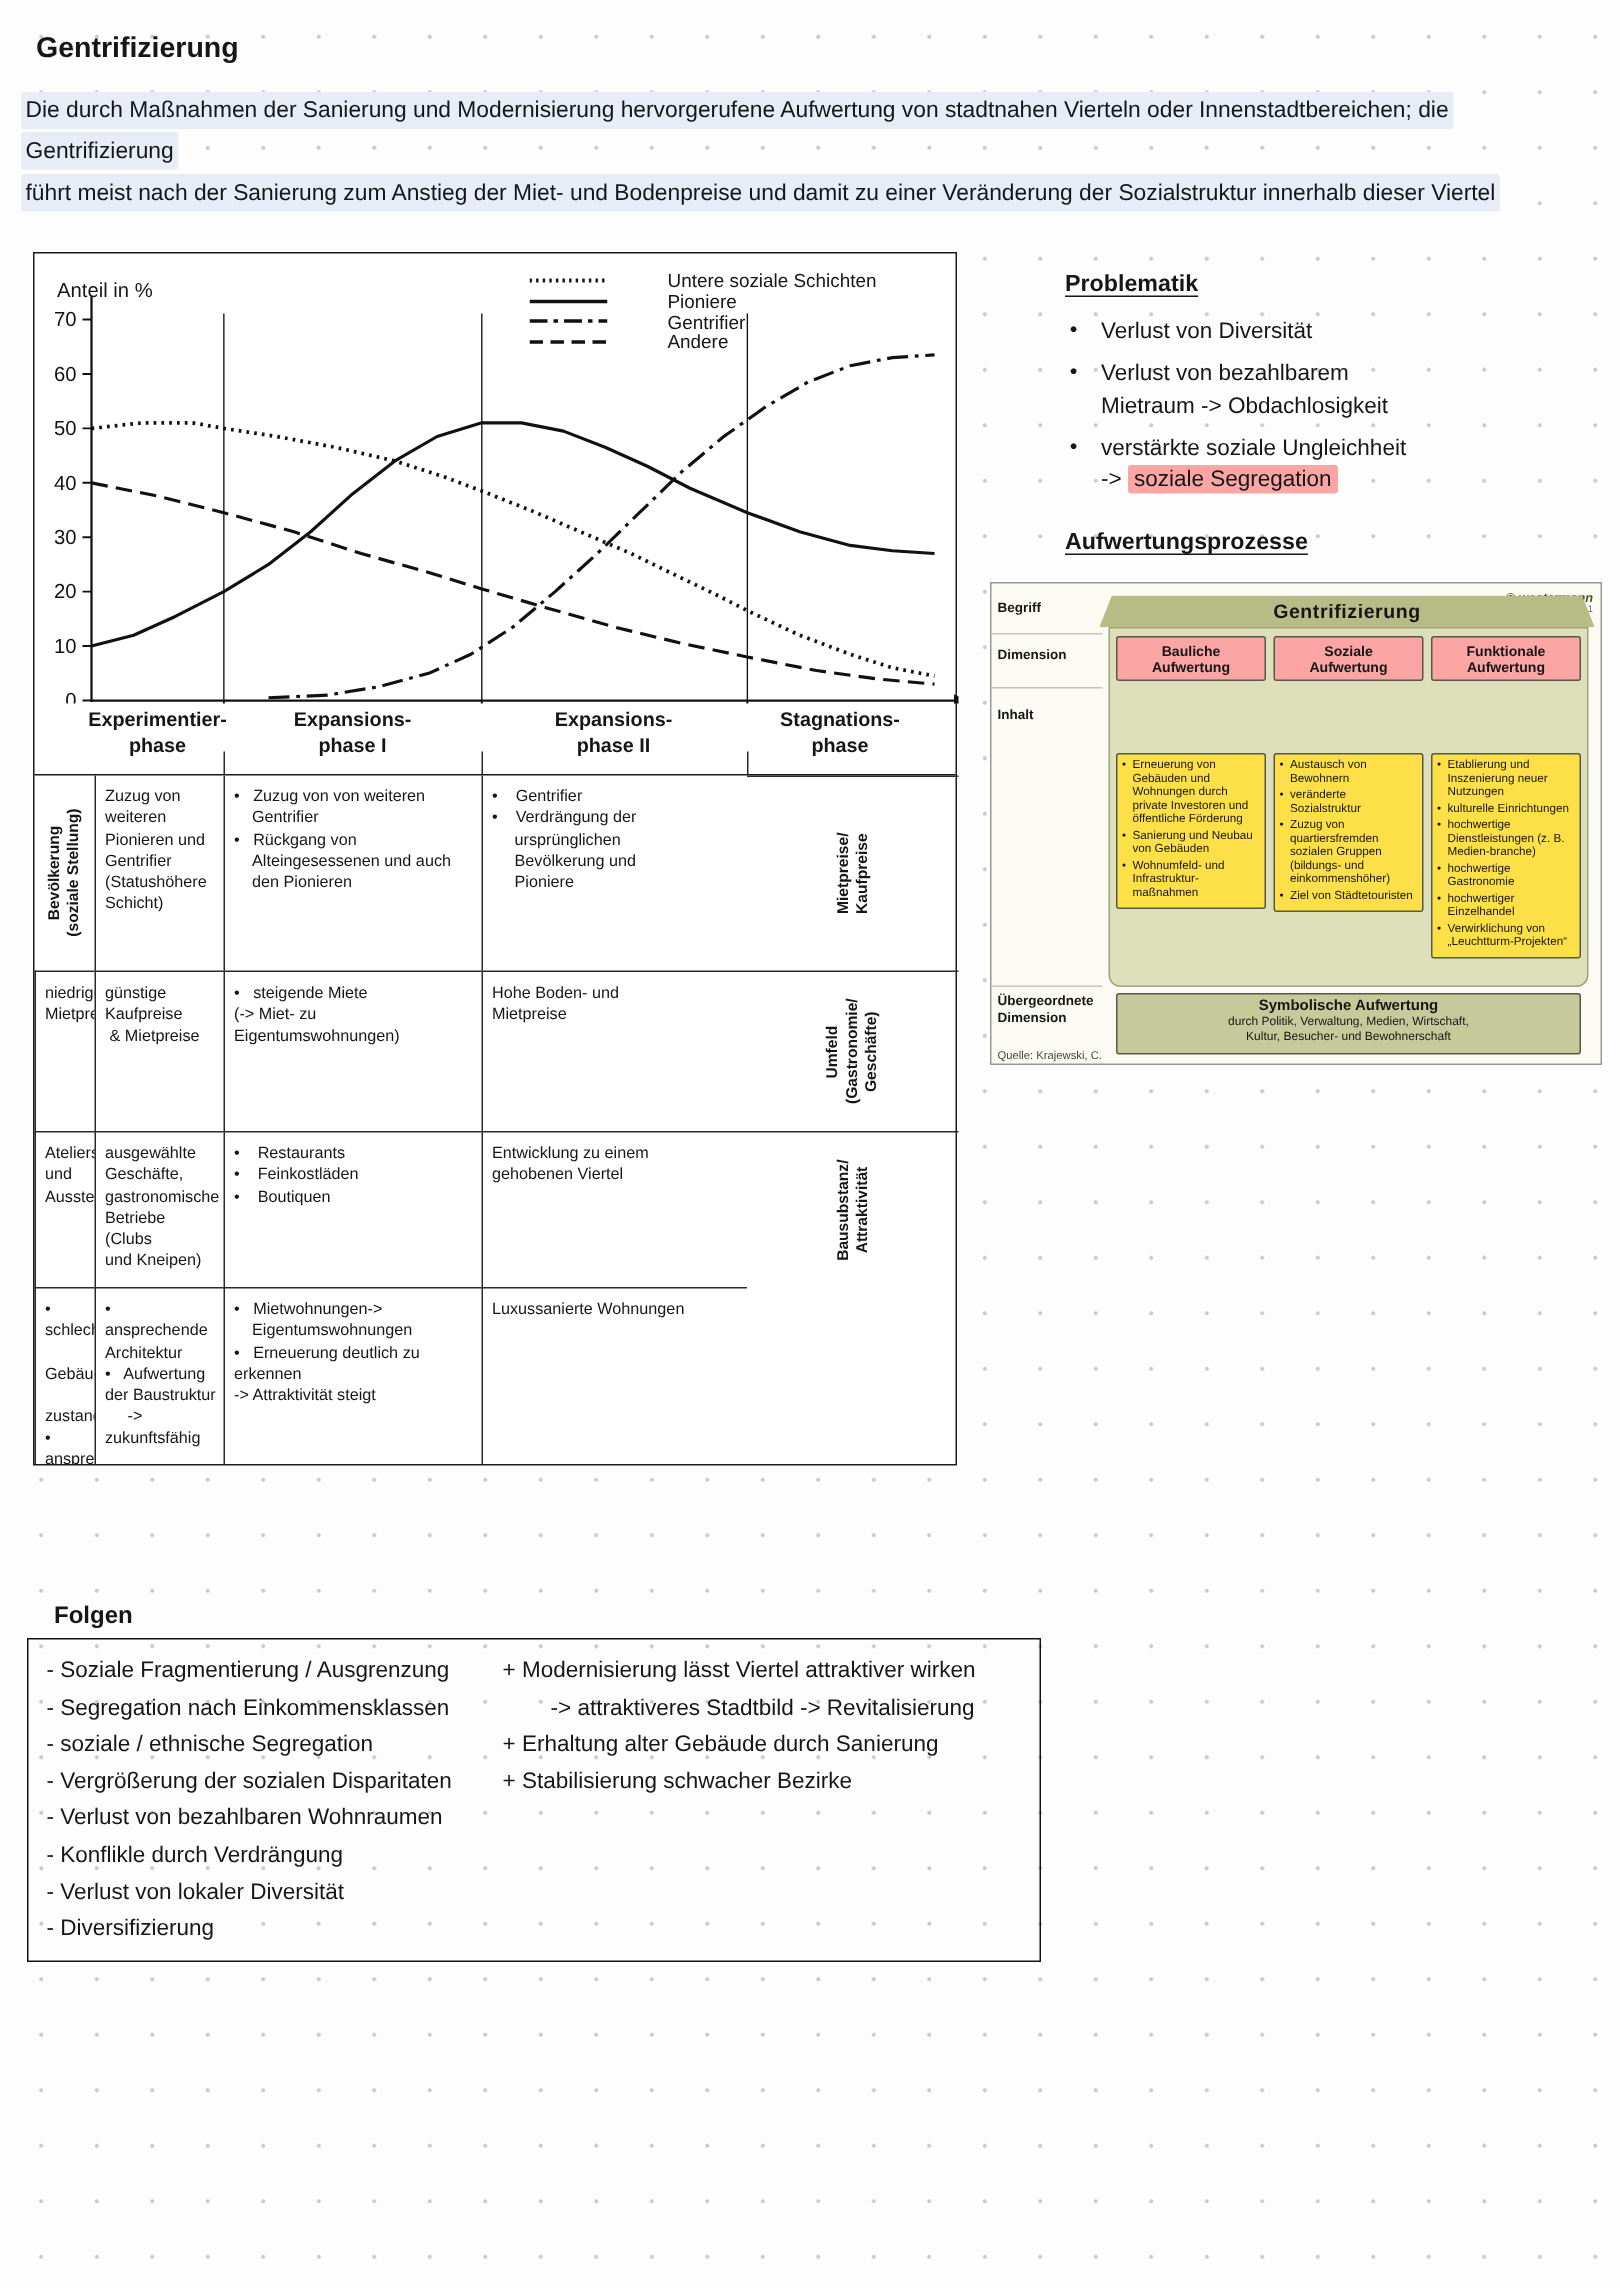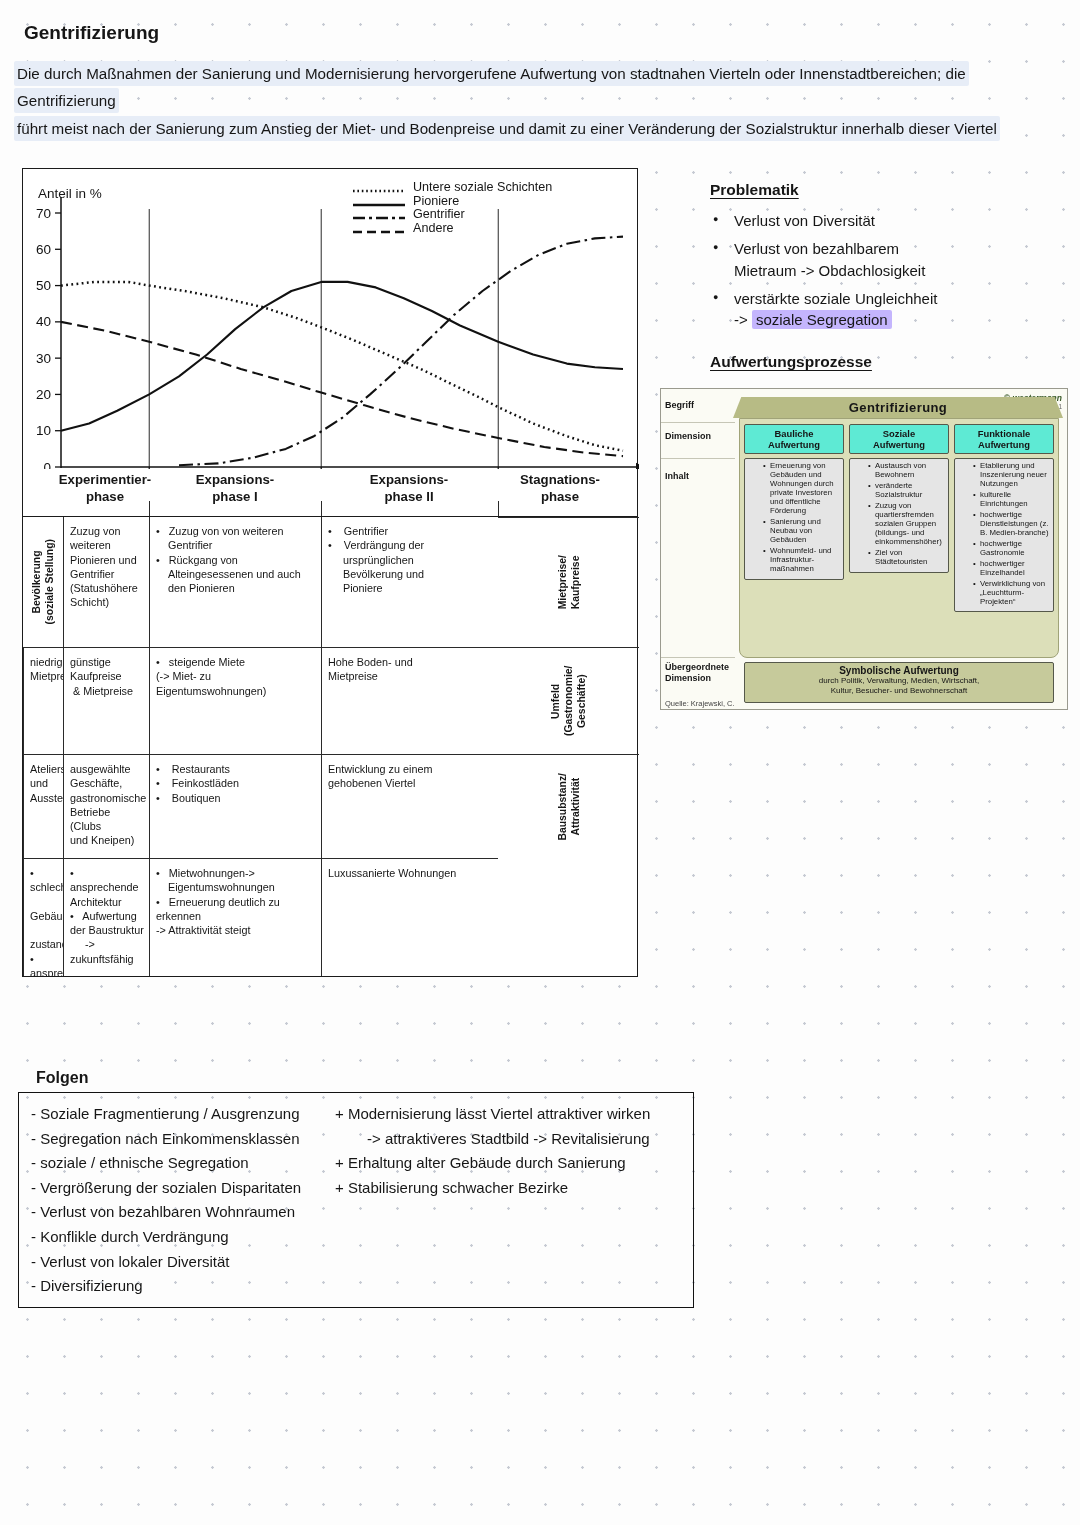--- a/index.html
+++ b/index.html
@@ -23,21 +23,21 @@
     box-decoration-break:clone; -webkit-box-decoration-break:clone;
     white-space:pre-line;
   }
 
   
   .panel { left:22px; top:168px; width:616px; border:1.6px solid #1b1b1b; background:#fff; }
   #chart-wrap { position:relative; width:100%; height:300px; }
   #chart-svg { position:absolute; left:0; top:0; }
   .ylabel { left:15px; top:17px; font-size:13.5px; }
   .legend { left:330px; top:11px; }
-  .legend-item { display:flex; align-items:flex-end; height:13.8px; }
+  .legend-item { display:flex; align-items:center; height:13.8px;gap:32px; }
   .legend-line { width:52px; margin-right:8px; flex:0 0 auto; }
   .legend-item span { font-size:12.6px; white-space:nowrap; }
 
   .phase-row { position:relative; height:47px; }
   .phase-label { position:absolute; top:3px; transform:translateX(-50%); text-align:center;
                  font-weight:bold; font-size:13.2px; line-height:1.25; white-space:pre-line; }
   .phase-sep { position:absolute; bottom:0; width:1px; height:15px; background:#2a2a2a; }
 
   .info-table { display:grid; grid-template-columns:40px 86px 172px 177px 141px;
                 grid-template-rows:130px 107px 104px 118px; border-top:1.3px solid #1b1b1b; }
@@ -50,44 +50,44 @@
                   font-size:10.4px; text-align:center; white-space:pre-line; line-height:1.25; }
   .cell .small { display:block; font-size:8.6px; line-height:1.25; margin-top:1px; }
 
   
   .problematik { left:710px; top:181px; width:345px; }
   .sec-heading { font-size:15.5px; font-weight:bold; text-decoration:underline; text-underline-offset:3px; }
   .problematik ul { list-style:none; margin-top:11px; }
   .problematik li { position:relative; padding-left:24px; margin-bottom:7px;
                     font-size:15px; line-height:1.42; white-space:pre-line; }
   .problematik li::before { content:"●"; position:absolute; left:3px; top:3px; font-size:9px; }
-  .hl { background:#c4b5fd; padding:1px 4px; border-radius:2px; }
+  .hl { background:#fca5a5; padding:1px 4px; border-radius:2px; }
 
   .aufwertung-heading { left:710px; top:353px; }
 
   
   .wfig { left:660px; top:388px; width:408px; height:322px; background:#fbfbf4;
           border:1px solid #9a9a8e; overflow:hidden; }
   .wfig-label { position:absolute; left:4px; font-weight:bold; font-size:9px; line-height:1.2; white-space:pre-line; }
   .wfig-hline { position:absolute; left:0; width:74px; height:1px; background:#c6c6b6; }
   .wfig-brand { position:absolute; right:5px; top:4px; text-align:right; }
   .wfig-brand .b { font-size:8.5px; font-weight:bold; font-style:italic; color:#3a5a28; display:block; }
   .wfig-brand .c { font-size:6.5px; color:#666; display:block; }
   .wfig-ribbon { position:absolute; left:72px; right:4px; top:8px; height:21px; background:#b7bb85;
                  clip-path:polygon(2.5% 0, 97.5% 0, 100% 100%, 0 100%);
                  text-align:center; font-weight:bold; font-size:13px; line-height:21px; letter-spacing:0.4px; }
   .wfig-body { position:absolute; left:78px; right:8px; top:29px; height:240px;
                background:#dcdfb9; border:1px solid #a0a378; border-radius:0 0 8px 8px; }
   .wfig-cols { position:absolute; left:83px; right:13px; top:35px; display:flex; gap:5px; }
   .wcol { flex:1; display:flex; flex-direction:column; }
-  .wcol-header { background:#5eead4; border:1px solid #55584a; border-radius:2px; text-align:center;
+  .wcol-header { background:#fca5a5; border:1px solid #55584a; border-radius:2px; text-align:center;
                  font-weight:bold; font-size:9.4px; line-height:1.18; padding:3px 2px; margin-bottom:4px;
                  white-space:pre-line; }
-  .wcol-items { background:#e5e5e5; border:1px solid #55584a; border-radius:2px; padding:3px 2px 3px 18px;
-                list-style:none; }
+  .wcol-items { background:#fde047; border:1px solid #55584a; border-radius:2px; padding:3px 2px 3px 3px;
+                list-style:none;margin-top:44px; }
   .wcol-items li { position:relative; padding-left:7px; margin-bottom:2px; font-size:7.8px; line-height:1.15; }
   .wcol-items li::before { content:"•"; position:absolute; left:0; top:0; }
   .wfig-footer { position:absolute; left:83px; right:13px; top:273px; background:#c6ca9b;
                  border:1px solid #55584a; border-radius:2px; text-align:center; padding:2px 4px 6px; }
   .wfig-footer .t { font-weight:bold; font-size:10px; display:block; }
   .wfig-footer .s { font-size:8px; line-height:1.22; display:block; white-space:pre-line; }
   .wfig-source { position:absolute; left:4px; bottom:1px; font-size:7.5px; color:#444; white-space:nowrap; }
 
   
   .folgen-heading { left:36px; top:1069px; font-size:16px; font-weight:bold; }

